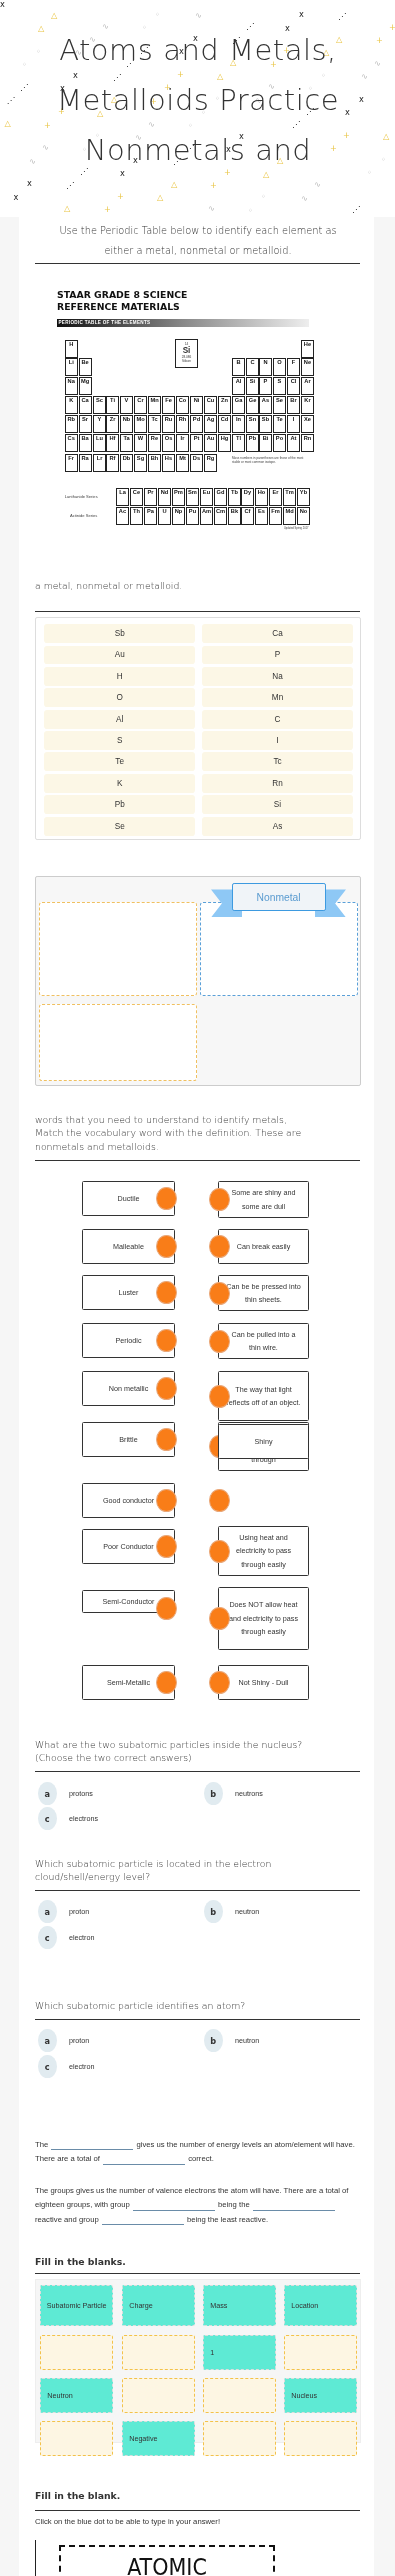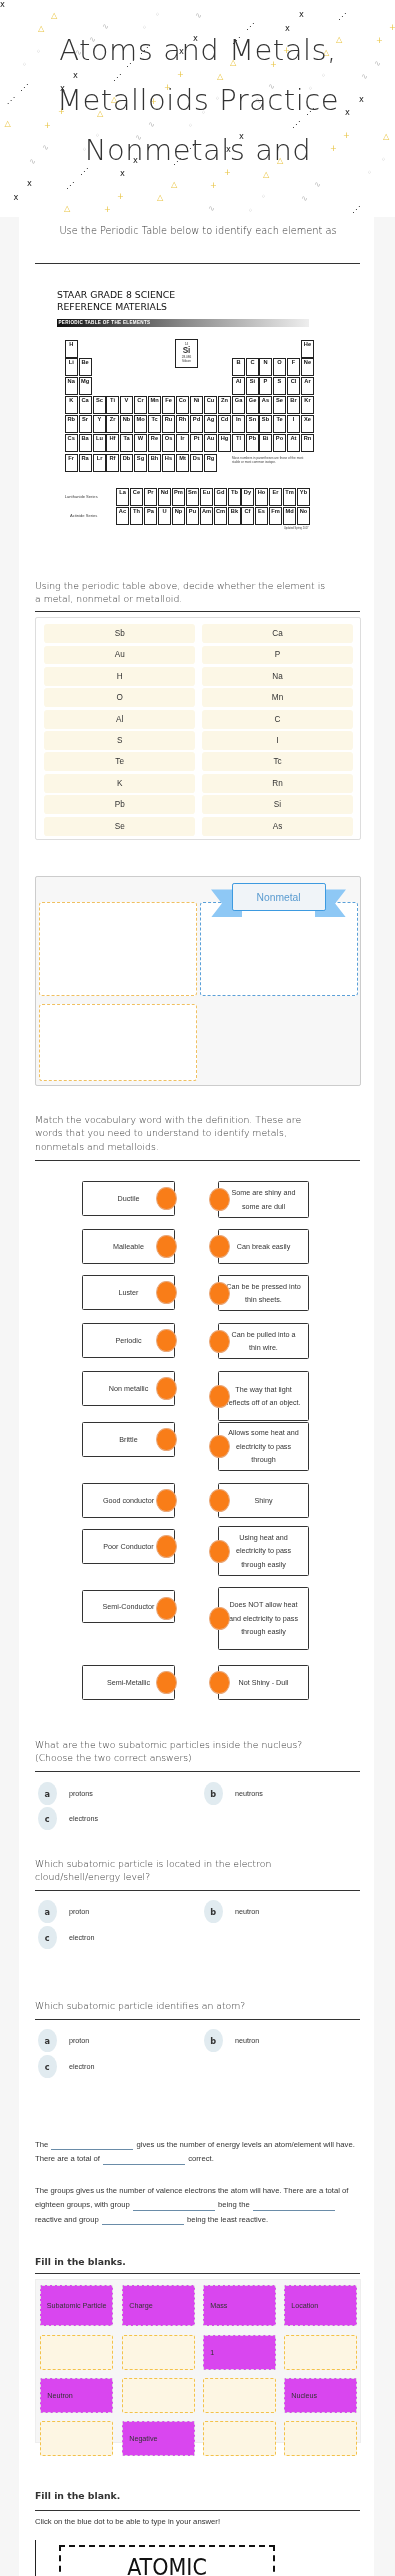--- a/index.html
+++ b/index.html
@@ -5,21 +5,21 @@
 *{box-sizing:border-box;margin:0;padding:0}
 body{width:396px;height:3452px;background:#f6f6f6;font-family:"Liberation Sans",sans-serif;color:#333;overflow:hidden;position:relative}
 .hero{position:absolute;left:0;top:0;width:396px;height:217px;background:#fff;overflow:hidden}
 .hero .deco{position:absolute;font-family:"DejaVu Sans",sans-serif;font-size:8.2px;line-height:1}
 .hero h1{position:absolute;left:0;right:0;top:25px;text-align:center;font-family:"DejaVu Sans",sans-serif;font-weight:300;font-size:29px;line-height:50px;color:#333;letter-spacing:0.5px}
 .page{position:absolute;left:19px;top:217px;width:355px;height:3210px;background:#fff}
 .hand{font-family:"DejaVu Sans",sans-serif;font-weight:300;color:#333}
 .intro{position:absolute;left:0;right:0;top:221px;text-align:center;font-size:9.8px;line-height:19.6px}
 .rule{position:absolute;left:35px;width:325px;height:0.5px;background:#333}
 .ptable{position:absolute;left:57px;top:197px;width:289px;height:289px}
-.ptable .title1{font-family:"DejaVu Sans",sans-serif;font-weight:normal;font-size:9.3px;line-height:12.4px;color:#111}
+.ptable .title1{font-family:"DejaVu Sans",sans-serif;font-weight:bold;font-size:9.3px;line-height:12.4px;color:#111}
 .ptable .bar{margin-top:5.2px;width:252px;height:8.2px;background:linear-gradient(90deg,#111,#888 50%,#eee);color:#fff;font-size:4.6px;font-weight:bold;padding:1px 1.5px;letter-spacing:0.3px}
 .pgrid{position:relative;margin-top:6.2px;width:289px;height:247px}
 .el{position:absolute;width:13px;height:18px;border:0.5px solid #222;background:#fff;text-align:center;font-size:2.1px;line-height:2.6px;color:#666}
 .el b{display:block;font-size:5.7px;line-height:6.2px;color:#111}
 .q{position:absolute;left:35px;width:325px;font-size:9.3px;line-height:13.4px}
 .sort-card{position:absolute;left:35px;top:543px;width:326px;height:335px;border:0.5px solid #ddd;border-radius:2.1px;background:#fff}
 .tile{position:absolute;width:151px;height:35px;background:#fcf7e6;border-radius:3.1px;display:flex;align-items:center;justify-content:center;font-size:8.2px;color:#333}
 .bucket-card{position:absolute;left:35px;top:876px;width:326px;height:210px;border:0.5px solid #ccc;border-radius:2.1px;background:#f7f7f7}
 .bucket{position:absolute;width:158px;height:94px;border:1px dashed #f0c060;border-radius:3.1px;background:#fff}
 .bucket.blue{border-color:#5aa0d8}
@@ -30,21 +30,21 @@
 .ribbon .face{position:absolute;left:20.6px;top:0;width:94px;height:28px;background:#fcf6ec;border:1px solid #f8b540;border-radius:2.1px;display:flex;align-items:center;justify-content:center;font-size:10.3px;color:#f1c07a}
 .ribbon.blue .tail{background:#8ec8f5}
 .ribbon.blue .face{background:#f0f4f8;border-color:#3d9ae0;color:#5a9bd0}
 .mbox{position:absolute;width:93px;background:#fff;border:0.5px solid #333;border-radius:1.5px;display:flex;align-items:center;justify-content:center;text-align:center;font-size:7.2px;line-height:13.4px;color:#333;padding:0 7.2px}
 .dot{position:absolute;width:20.6px;height:23px;border-radius:50%;background:#f97d18;border:1px solid #e9a87a}
 .choice{position:absolute;display:flex;align-items:center;gap:12.4px;font-size:7.2px;color:#333}
 .choice .badge{width:18.5px;height:23px;border-radius:50%;background:#e1ebf0;display:flex;align-items:center;justify-content:center;font-family:"DejaVu Sans",sans-serif;font-size:8.2px;font-weight:bold;color:#333}
 .cloze{position:absolute;left:35px;width:325px;font-size:7.7px;line-height:14.4px;color:#333}
 .blank{display:inline-block;width:82px;height:10.3px;border-bottom:0.5px solid #6a8ca8;vertical-align:middle;margin:0 3.1px}
 .grid4{position:absolute;left:35px;top:2296px;width:326px;height:164px;background:#f6f6f6;border:0.5px solid #eee}
-.cell{position:absolute;border:0.5px dashed #ddd;background:#d946ef;border-radius:2.1px;display:flex;align-items:center;font-size:7.2px;color:#333;padding-left:6.2px}
+.cell{position:absolute;border:0.5px dashed #ddd;background:#5eead4;border-radius:2.1px;display:flex;align-items:center;font-size:7.2px;color:#333;padding-left:6.2px}
 .cell.drop{border:0.8px dashed #f3c24a;background:#fdf6e3}
 .atomarea{position:absolute;left:35px;top:2540px;width:325px;height:372px;background:#fff;border-left:0.5px solid #222}
 </style>
 </head>
 <body>
 
 <div class="hero">
   <div id="decos">
       <span class="deco" style="left:0px;top:0px;color:#222">x</span>
       <span class="deco" style="left:38px;top:24px;color:#e9c545">△</span>
@@ -141,20 +141,21 @@
     <div>Atoms and Metals,</div>
     <div>Metalloids Practice</div>
     <div>Nonmetals and</div>
   </h1>
 </div>
 
 <div class="page"></div>
 
 <div class="intro hand">
   <div>Use the Periodic Table below to identify each element as</div>
+  <div>either a metal, nonmetal or metalloid.</div>
 </div>
 <div class="rule" style="top:263px"></div>
 
 <div class="ptable" style="top:289px">
   <div class="title1">
       <div>STAAR GRADE 8 SCIENCE</div>
       <div>REFERENCE MATERIALS</div>
     </div>
   <div class="bar">PERIODIC TABLE OF THE ELEMENTS</div>
   <div class="pgrid" id="pgrid">
@@ -498,21 +499,20 @@
       <div style="position:absolute;left:118px;top:5.2px;width:23px;height:29px;border:0.5px solid #222;text-align:center;font-size:3.1px;padding-top:2.1px">
         <div>14</div>
         <div style="font-size:8.2px;font-weight:bold">Si</div>
         <div>28.086</div>
         <div>Silicon</div>
       </div>
     </div>
 </div>
 
 <div class="q hand" style="top:579px">
-  <div>Using the periodic table above, decide whether the element is</div>
   <div>a metal, nonmetal or metalloid.</div>
 </div>
 <div class="rule" style="top:611px"></div>
 
 <div class="sort-card" style="top:617px;height:223px" id="sortcard">
     <div class="tile" style="left:8.2px;top:6.2px;height:18.5px">Sb</div>
     <div class="tile" style="left:166px;top:6.2px;height:18.5px">Ca</div>
     <div class="tile" style="left:8.2px;top:27.6px;height:18.5px">Au</div>
     <div class="tile" style="left:166px;top:27.6px;height:18.5px">P</div>
     <div class="tile" style="left:8.2px;top:49px;height:18.5px">H</div>
@@ -538,22 +538,22 @@
   <div class="bucket blue" style="left:164px;top:25px"></div>
   <div class="ribbon blue" style="left:175px;top:6.2px">
       <div class="tail tl"></div>
       <div class="tail tr"></div>
       <div class="face">Nonmetal</div>
     </div>
   <div class="bucket" style="left:3.1px;top:127px;height:77px"></div>
 </div>
 
 <div class="q hand" style="top:1113px">
+  <div>words that you need to understand to identify metals,</div>
   <div>Match the vocabulary word with the definition. These are</div>
-  <div>words that you need to understand to identify metals,</div>
   <div>nonmetals and metalloids.</div>
 </div>
 <div class="rule" style="top:1160px"></div>
 <div id="matchwrap">
     <div class="mbox" style="left:82px;top:1181px;height:35px;justify-content:center">
       <span>Ductile</span>
     </div>
     <div class="dot" style="left:156px;top:1187px"></div>
     <div class="mbox" style="left:82px;top:1229px;height:35px;">
       <span>Malleable</span>
@@ -576,21 +576,21 @@
     </div>
     <div class="dot" style="left:156px;top:1428px"></div>
     <div class="mbox" style="left:82px;top:1483px;height:35px;justify-content:center">
       <span>Good conductor</span>
     </div>
     <div class="dot" style="left:156px;top:1489px"></div>
     <div class="mbox" style="left:82px;top:1529px;height:35px;justify-content:center">
       <span>Poor Conductor</span>
     </div>
     <div class="dot" style="left:156px;top:1535px"></div>
-    <div class="mbox" style="left:82px;top:1590px;height:33px;justify-content:center">
+    <div class="mbox" style="left:82px;top:1590px;height:23px;justify-content:center">
       <span>Semi-Conductor</span>
     </div>
     <div class="dot" style="left:156px;top:1597px"></div>
     <div class="mbox" style="left:82px;top:1665px;height:35px;justify-content:center">
       <span>Semi-Metallic</span>
     </div>
     <div class="dot" style="left:156px;top:1671px"></div>
     <div class="mbox" style="left:218px;top:1181px;height:37px;width:91px">
       <span>Some are shiny and some are dull</span>
     </div>
@@ -608,21 +608,21 @@
     </div>
     <div class="dot" style="left:209px;top:1330px"></div>
     <div class="mbox" style="left:218px;top:1371px;height:50px;width:91px">
       <span>The way that light reflects off of an object.</span>
     </div>
     <div class="dot" style="left:209px;top:1385px"></div>
     <div class="mbox" style="left:218px;top:1422px;height:49px;width:91px">
       <span>Allows some heat and electricity to pass through</span>
     </div>
     <div class="dot" style="left:209px;top:1435px"></div>
-    <div class="mbox" style="left:218px;top:1483px;height:35px;width:91px">
+    <div class="mbox" style="left:218px;top:1424px;height:35px;width:91px">
       <span>Shiny</span>
     </div>
     <div class="dot" style="left:209px;top:1489px"></div>
     <div class="mbox" style="left:218px;top:1526px;height:50px;width:91px">
       <span>Using heat and electricity to pass through easily</span>
     </div>
     <div class="dot" style="left:209px;top:1540px"></div>
     <div class="mbox" style="left:218px;top:1587px;height:63px;width:91px">
       <span>Does NOT allow heat and electricity to pass through easily</span>
     </div>

